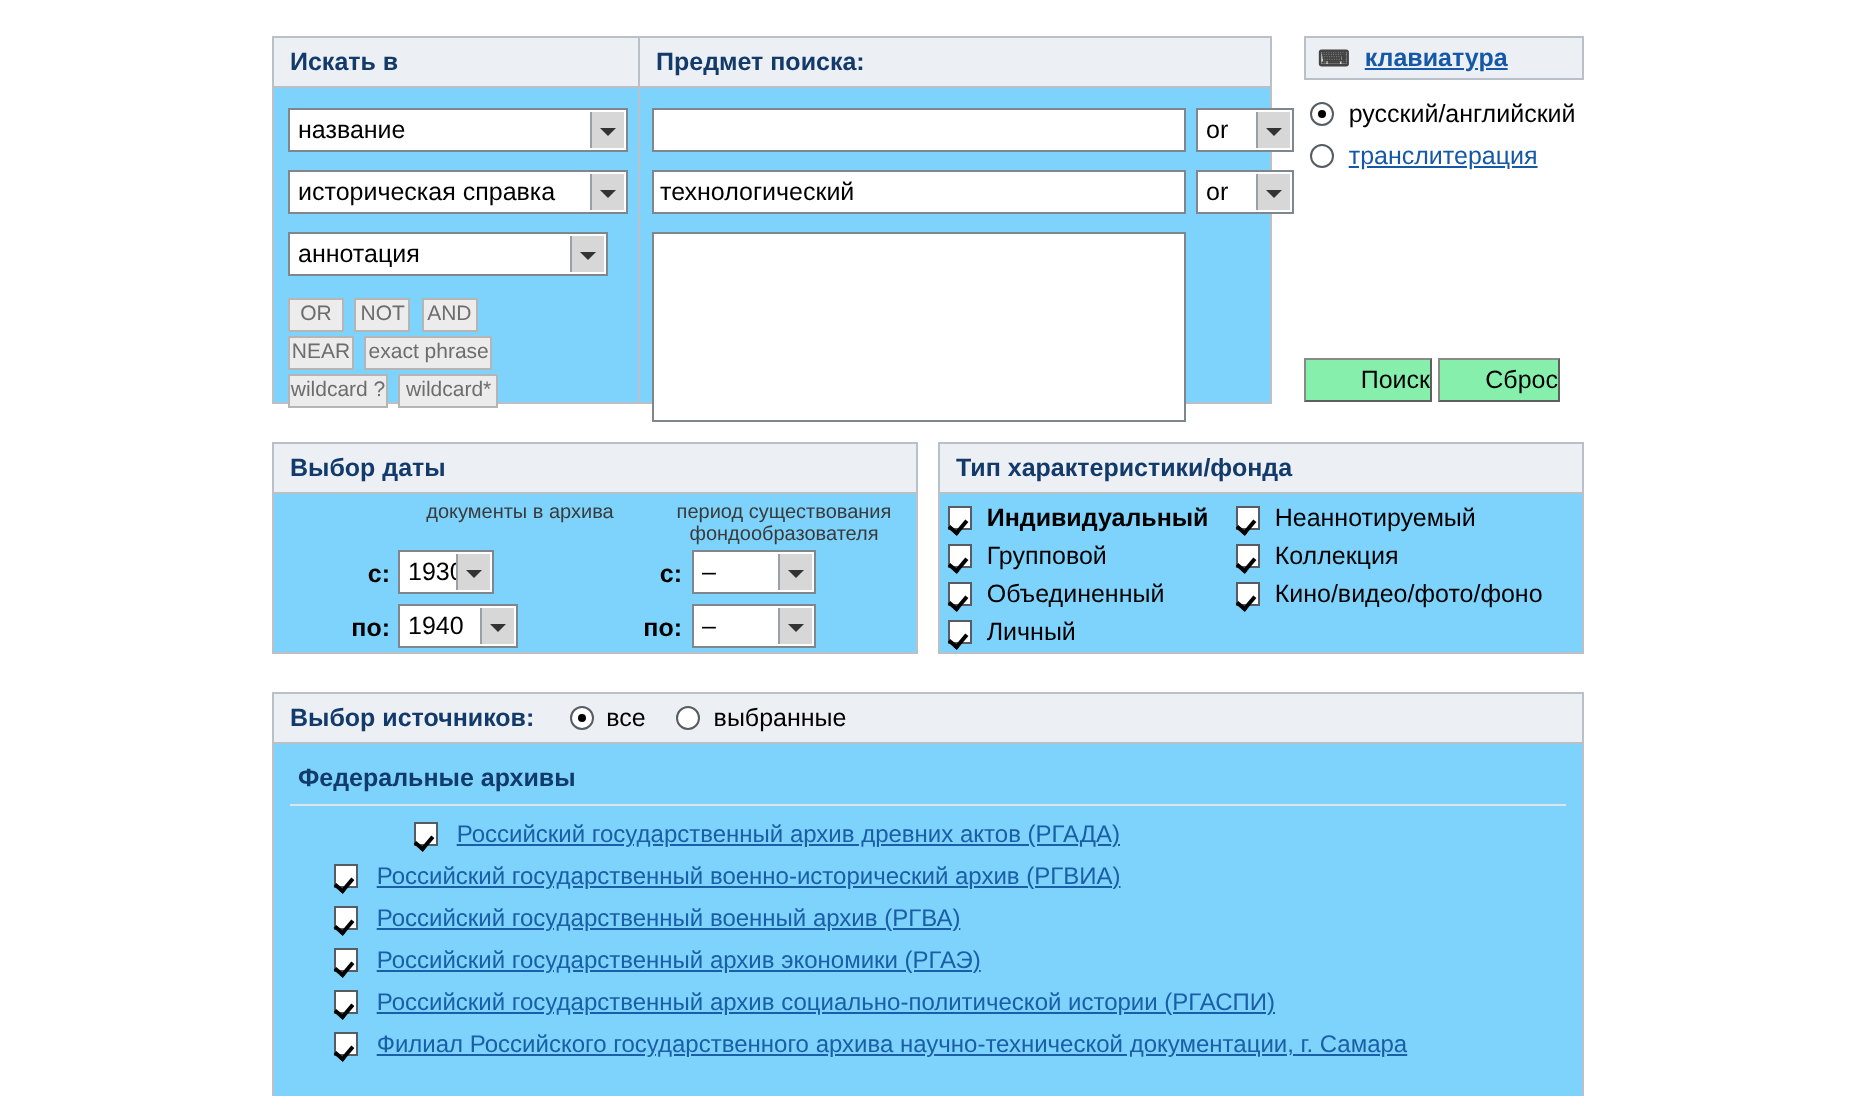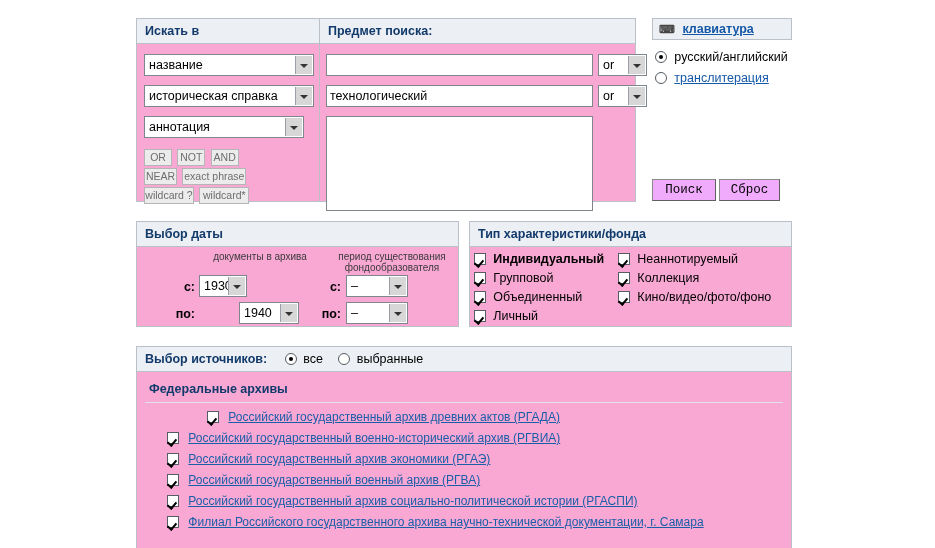--- a/index.html
+++ b/index.html
@@ -15,21 +15,21 @@
     width: 935px;
     height: 548px;
     overflow: hidden;
     background: #ffffff;
   }
 
   
   .panel {
     position: absolute;
     border: 1px solid #b9c0c8;
-    background: #f9a8d4;
+    background: #7dd3fc;
     box-sizing: border-box;
   }
   .panel-head {
     background: #eceff3;
     border-bottom: 1px solid #b9c0c8;
     color: #123a6b;
     font-weight: bold;
     font-size: 12.5px;
     padding: 5px 8px 5px 8px;
     box-sizing: border-box;
@@ -104,30 +104,30 @@
     text-align: center;
     height: 17px;
     line-height: 15px;
     margin: 0 2px 2px 0;
     font-family: "Liberation Sans", sans-serif;
   }
 
   
   .pushbtn {
     box-sizing: border-box;
-    background: #f0abfc;
+    background: #86efac;
     border: 1px solid #8a8a8a;
     border-right-color: #5f5f5f;
     border-bottom-color: #5f5f5f;
     font-size: 12.5px;
     height: 22px;
     line-height: 20px;
-    text-align: center;
+    text-align: right;
     color: #000;
-    font-family: Liberation Mono, monospace;
+    font-family: Liberation Sans, sans-serif;
   }
 
   
   .cb {
     display: inline-block;
     width: 12px;
     height: 12px;
     border: 1px solid #555c63;
     background: #fff;
     box-sizing: border-box;
@@ -271,21 +271,21 @@
         </div>
         <div class="lbl" style="position:absolute; left:190px; top:33px; width:14px; text-align:right; font-weight:bold;">с:</div>
         <div class="sel" style="position:absolute; left:209px; top:28px; width:62px;">
           <span>–</span>
           <span class="arrowbox"></span>
         </div>
       </div>
 
       <div>
         <div class="lbl" style="position:absolute; left:32px; top:60px; width:26px; text-align:right; font-weight:bold;">по:</div>
-        <div class="sel" style="position:absolute; left:62px; top:55px; width:60px;margin-left:40px;">
+        <div class="sel" style="position:absolute; left:62px; top:55px; width:60px;">
           <span>1940</span>
           <span class="arrowbox"></span>
         </div>
         <div class="lbl" style="position:absolute; left:178px; top:60px; width:26px; text-align:right; font-weight:bold;">по:</div>
         <div class="sel" style="position:absolute; left:209px; top:55px; width:62px;">
           <span>–</span>
           <span class="arrowbox"></span>
         </div>
       </div>
     </div>
@@ -352,28 +352,28 @@
         <div style="margin:0 0 7px 22px;padding-left:40px;">
           <span class="cb checked"></span>
           <span class="archlink" style="margin-left:6px;">Российский государственный архив древних актов (РГАДА)</span>
         </div>
         <div style="margin:0 0 7px 22px;">
           <span class="cb checked"></span>
           <span class="archlink" style="margin-left:6px;">Российский государственный военно-исторический архив (РГВИА)</span>
         </div>
         <div style="margin:0 0 7px 22px;">
           <span class="cb checked"></span>
+          <span class="archlink" style="margin-left:6px;">Российский государственный военный архив (РГВА)</span>
+        </div>
+        <div style="margin:0 0 7px 22px;">
+          <span class="cb checked"></span>
           <span class="archlink" style="margin-left:6px;">Российский государственный архив экономики (РГАЭ)</span>
         </div>
         <div style="margin:0 0 7px 22px;">
           <span class="cb checked"></span>
-          <span class="archlink" style="margin-left:6px;">Российский государственный военный архив (РГВА)</span>
-        </div>
-        <div style="margin:0 0 7px 22px;">
-          <span class="cb checked"></span>
           <span class="archlink" style="margin-left:6px;">Российский государственный архив социально-политической истории (РГАСПИ)</span>
         </div>
         <div style="margin:0 0 7px 22px;">
           <span class="cb checked"></span>
           <span class="archlink" style="margin-left:6px;">Филиал Российского государственного архива научно-технической документации, г. Самара</span>
         </div>
       </div>
     </div>
   </div>
 

